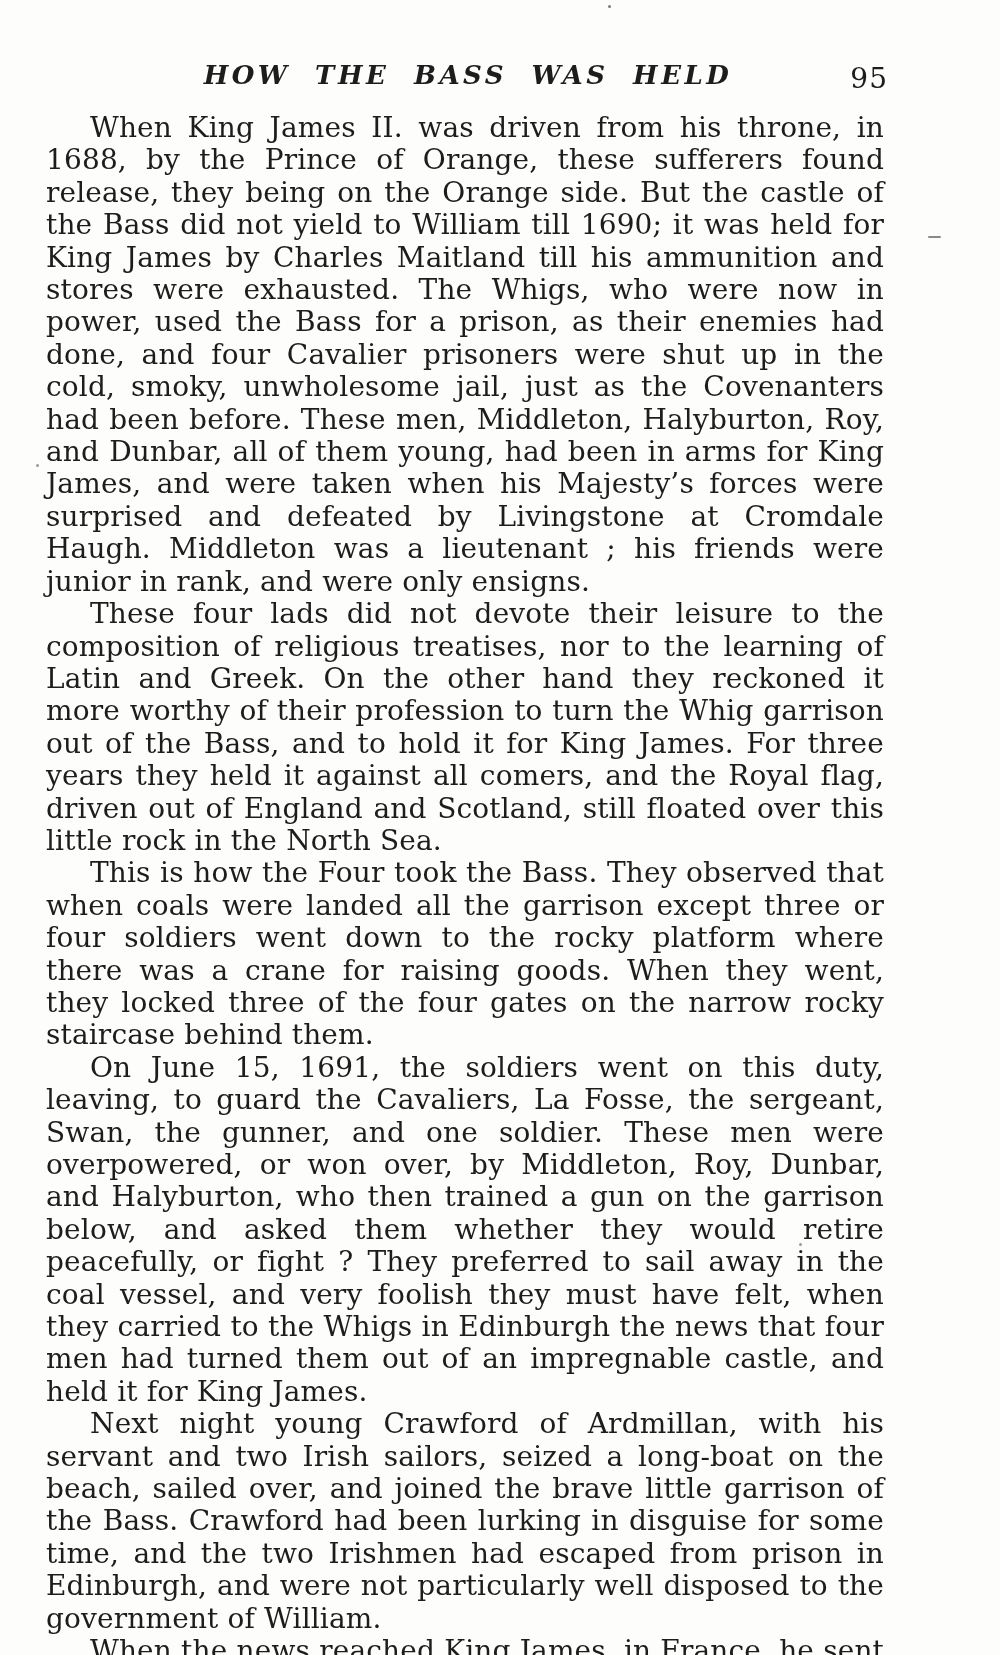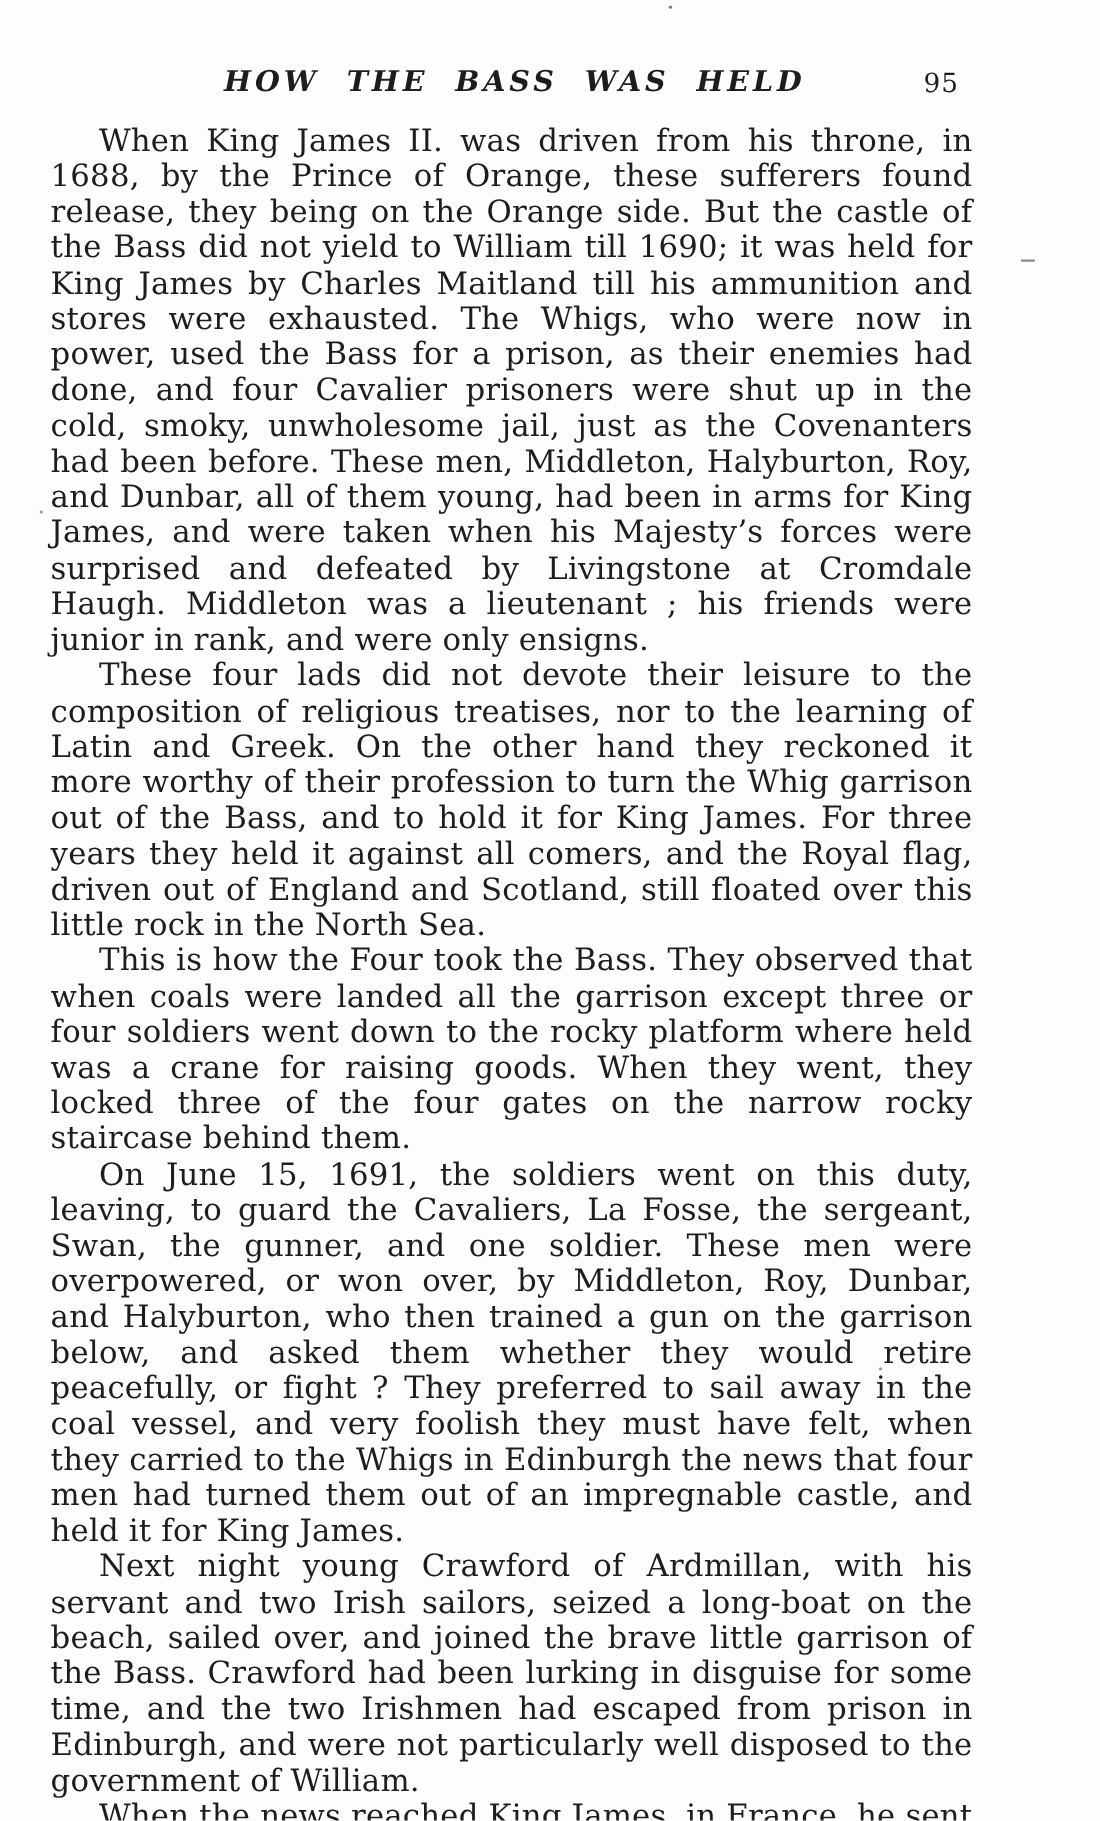--- a/index.html
+++ b/index.html
@@ -31,22 +31,22 @@
     text-align: center;
     font-style: italic;
     font-weight: bold;
     font-size: 26px;
     letter-spacing: 3.5px;
     word-spacing: 12px;
   }
   .page-number {
     position: absolute;
     top: 2px;
-    right: 16px;
-    font-size: 24px;
+    right: 0px;
+    font-size: 28px;
     letter-spacing: 1px;
   }
   .body-text {
     position: absolute;
     top: 112px;
     left: 46px;
     width: 838px;
     font-size: 28px;
     line-height: 32.4px;
     text-align: justify;
@@ -77,19 +77,19 @@
   <span class="artifact dot-mid"></span>
 
   <header class="running-head">
     <span class="head-title">HOW THE BASS WAS HELD</span>
     <span class="page-number">95</span>
   </header>
 
   <main class="body-text">
     <p>When King James II. was driven from his throne, in 1688, by the Prince of Orange, these sufferers found release, they being on the Orange side. But the castle of the Bass did not yield to William till 1690; it was held for King James by Charles Maitland till his ammunition and stores were exhausted. The Whigs, who were now in power, used the Bass for a prison, as their enemies had done, and four Cavalier prisoners were shut up in the cold, smoky, unwholesome jail, just as the Covenanters had been before. These men, Middleton, Halyburton, Roy, and Dunbar, all of them young, had been in arms for King James, and were taken when his Majesty’s forces were surprised and defeated by Livingstone at Cromdale Haugh. Middleton was a lieutenant ; his friends were junior in rank, and were only ensigns.</p>
     <p>These four lads did not devote their leisure to the composition of religious treatises, nor to the learning of Latin and Greek. On the other hand they reckoned it more worthy of their profession to turn the Whig garrison out of the Bass, and to hold it for King James. For three years they held it against all comers, and the Royal flag, driven out of England and Scotland, still floated over this little rock in the North Sea.</p>
-    <p>This is how the Four took the Bass. They observed that when coals were landed all the garrison except three or four soldiers went down to the rocky platform where held was a crane for raising goods. When they went, they locked three of the four gates on the narrow rocky staircase behind them.</p>
+    <p>This is how the Four took the Bass. They observed that when coals were landed all the garrison except three or four soldiers went down to the rocky platform where there was a crane for raising goods. When they went, they locked three of the four gates on the narrow rocky staircase behind them.</p>
     <p>On June 15, 1691, the soldiers went on this duty, leaving, to guard the Cavaliers, La Fosse, the sergeant, Swan, the gunner, and one soldier. These men were overpowered, or won over, by Middleton, Roy, Dunbar, and Halyburton, who then trained a gun on the garrison below, and asked them whether they would retire peacefully, or fight ? They preferred to sail away in the coal vessel, and very foolish they must have felt, when they carried to the Whigs in Edinburgh the news that four men had turned them out of an impregnable castle, and held it for King James.</p>
     <p>Next night young Crawford of Ardmillan, with his servant and two Irish sailors, seized a long-boat on the beach, sailed over, and joined the brave little garrison of the Bass. Crawford had been lurking in disguise for some time, and the two Irishmen had escaped from prison in Edinburgh, and were not particularly well disposed to the government of William.</p>
     <p>When the news reached King James, in France, he sent a ship,</p>
   </main>
 
 </div>
 
 </body></html>

